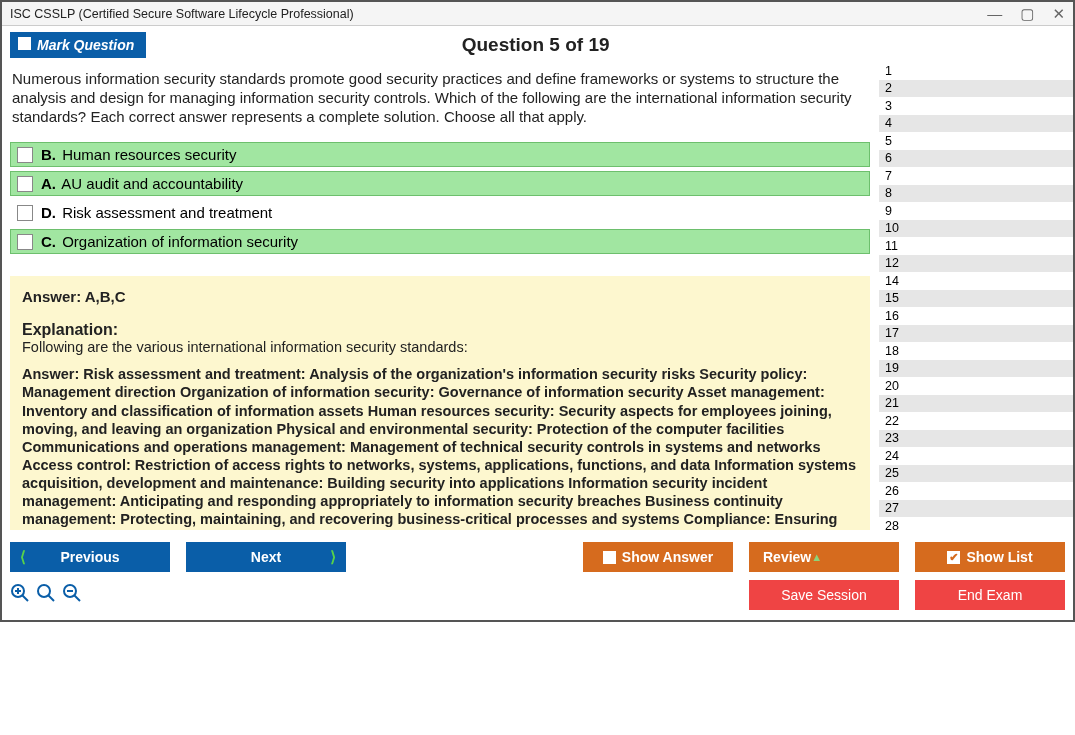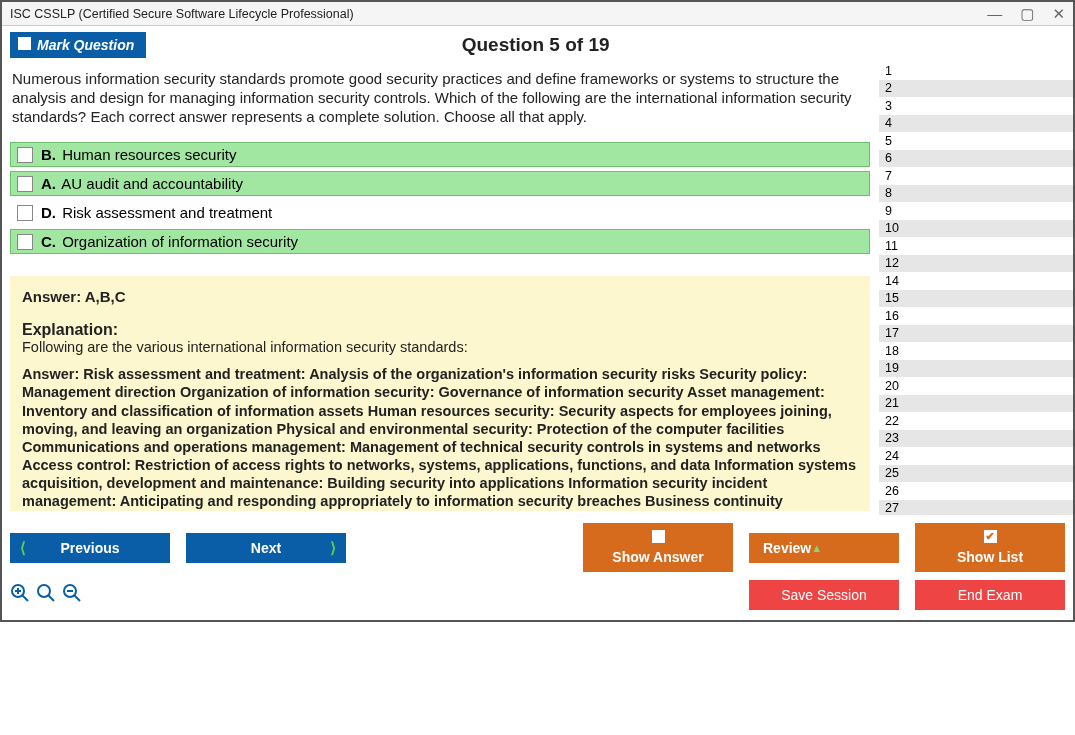--- a/index.html
+++ b/index.html
@@ -174,21 +174,20 @@
     font-weight: bold;
     border: none;
     padding: 7px 0;
     width: 150px;
     font-size: 14px;
     display: flex;
     align-items: center;
     justify-content: center;
     cursor: pointer;
     gap: 6px;
-    flex-direction: column;
   }
   .orange-btn .chk {
     width: 13px; height:13px; background:#fff; display:inline-block;
   }
   .orange-btn .chk.checked::after {
     content:"✔"; display:block; font-size:11px; color:#d66b1e; text-align:center; line-height:13px;
   }
   .review-btn {
     background: #d66b1e;
     color:#fff; font-weight:bold; border:none;

